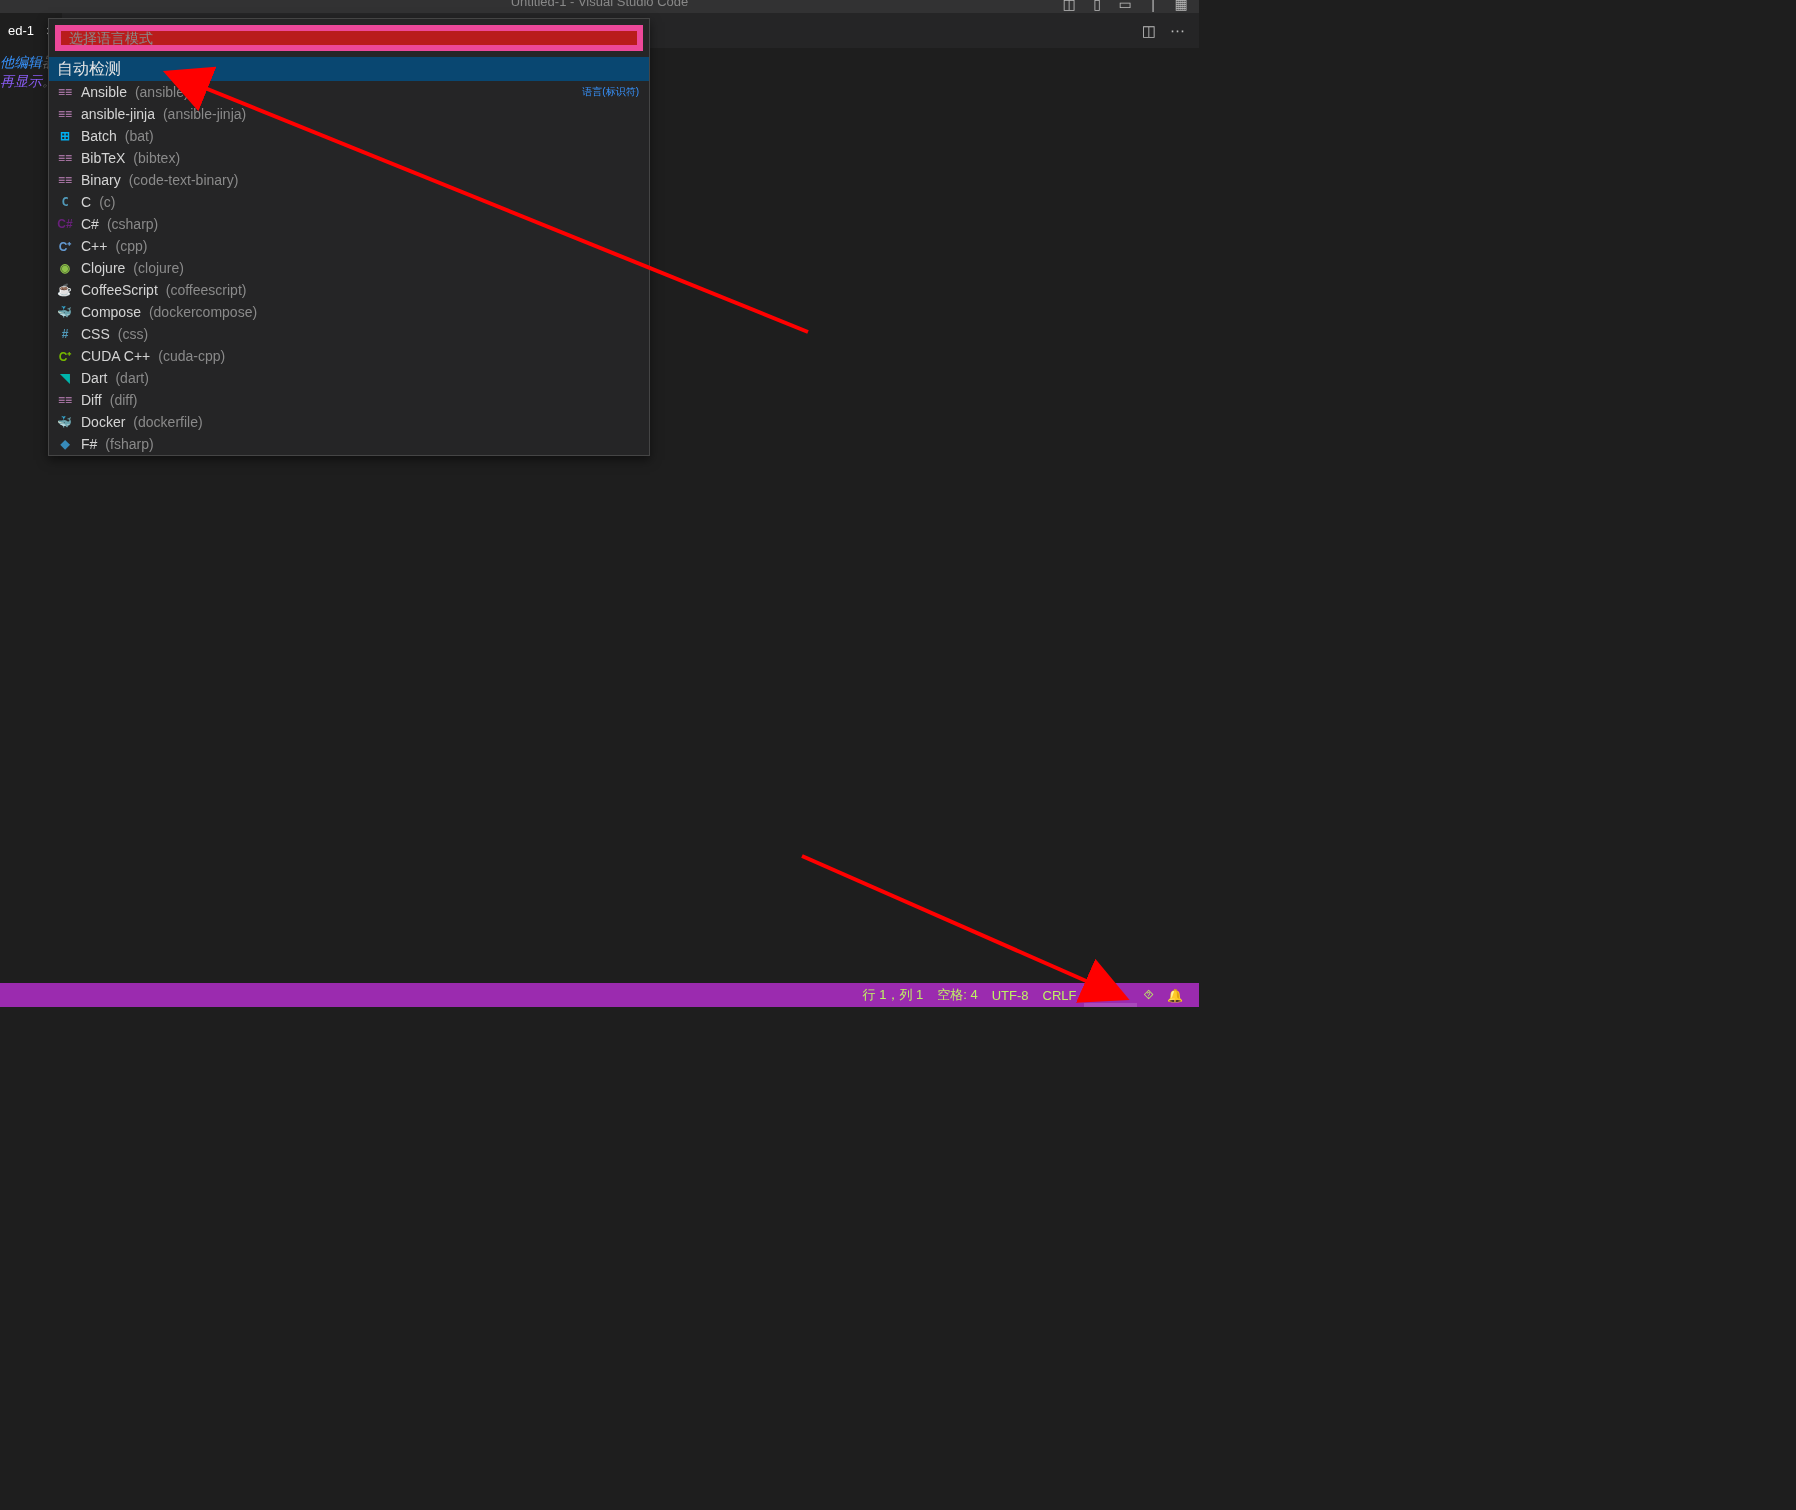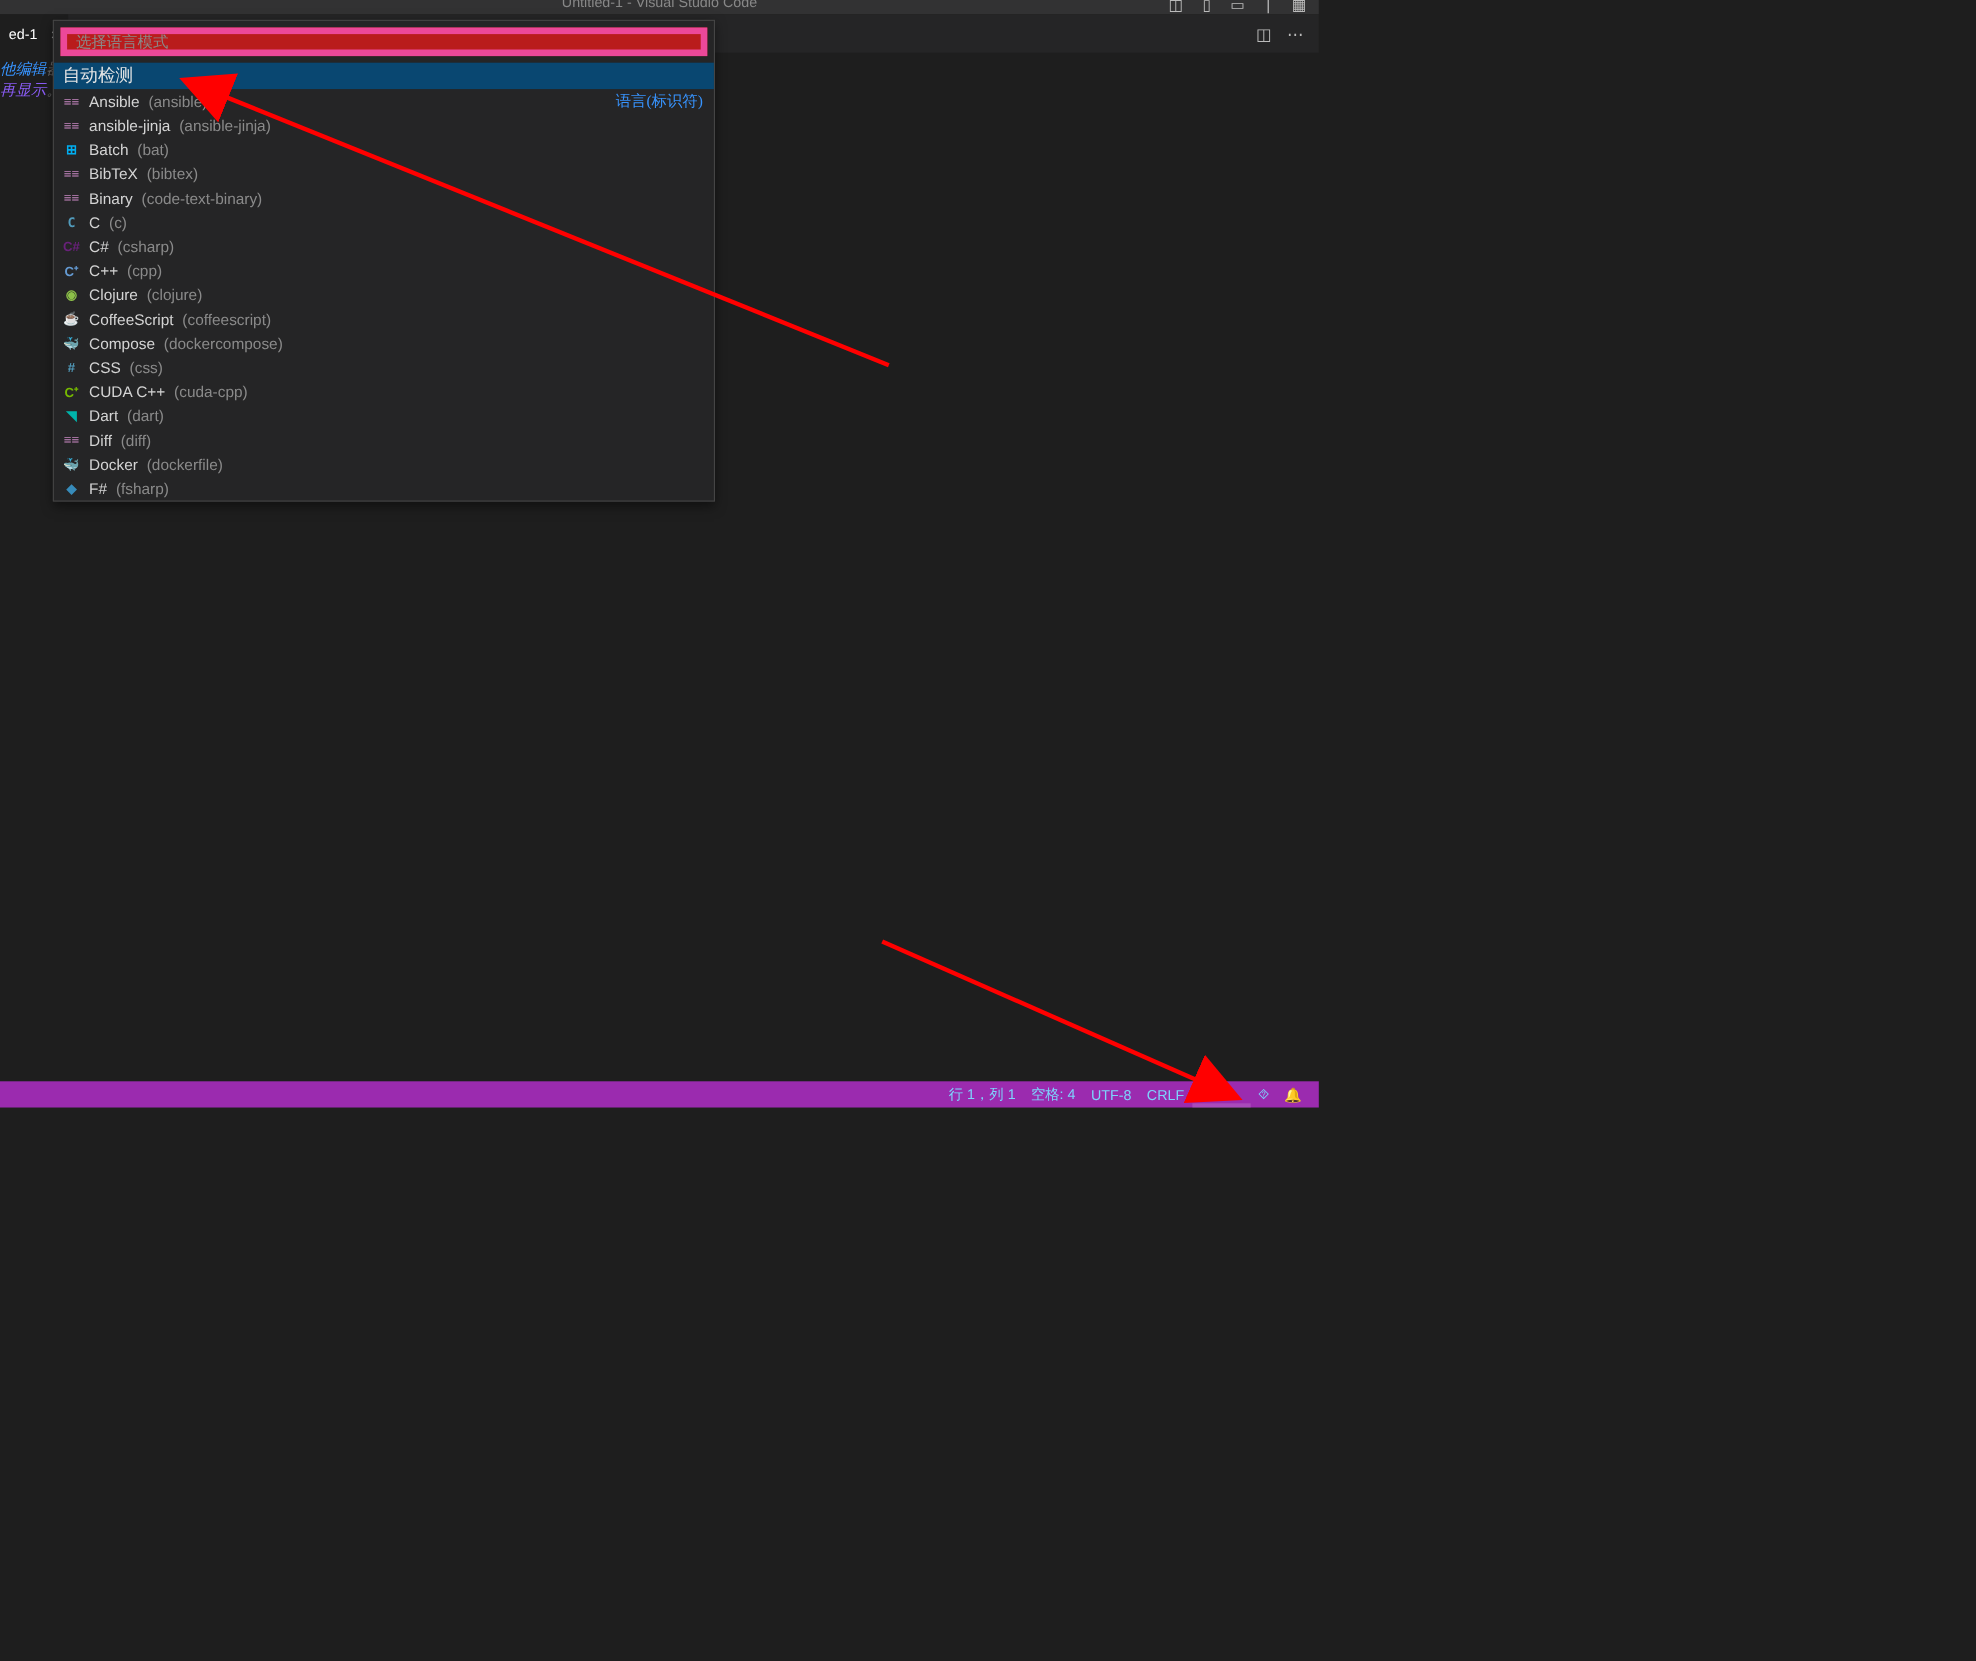--- a/index.html
+++ b/index.html
@@ -27,39 +27,39 @@
   
   .quickpick { position:absolute; left:48px; top:18px; width:602px; background:#252526; border:1px solid #454545; box-shadow:0 4px 10px rgba(0,0,0,.5); z-index:10; }
   .qp-input { margin:6px; width:calc(100% - 12px); height:26px; background:#b91c1c; border:6px solid #ec4899; color:#ccc; padding:0 8px; font-size:14px; outline:none; }
   .qp-input::placeholder { color:#8a8a8a; }
   .qp-header { background:#094771; color:#e5e5e5; padding:4px 8px; font-size:16px; height:24px; display:flex; align-items:center; }
   .qp-list { max-height:380px; overflow:hidden; }
   .qp-item { display:flex; align-items:center; height:22px; padding:0 8px; font-size:14px; gap:8px; position:relative; }
   .qp-icon { width:16px; height:16px; display:inline-flex; align-items:center; justify-content:center; font-size:12px; font-weight:bold; flex-shrink:0; }
   .qp-name { color:#d4d4d4; }
   .qp-id { color:#8a8a8a; }
-  .qp-right { position:absolute; right:10px; color:#3794ff; font-size:14px;font-family:Liberation Serif, serif; }
+  .qp-right { position:absolute; right:10px; color:#3794ff; font-size:10px; }
 
   
   .ic-text   { color:#c586c0; } 
   .ic-text::before { content:"≡"; }
   .ic-bat    { color:#00adef; }
   .ic-c      { color:#519aba; font-family:monospace; }
   .ic-csharp { color:#68217a; }
   .ic-cpp    { color:#649ad2; }
   .ic-clj    { color:#8dc149; }
   .ic-coffee { color:#c9a26b; }
   .ic-docker { color:#2496ed; }
   .ic-css    { color:#519aba; }
   .ic-cuda   { color:#76b900; }
   .ic-dart   { color:#00b4ab; }
   .ic-fsharp { color:#378bba; }
 
   
-  .status-bar { position:absolute; left:0; bottom:0; width:100%; height:24px; background:#9b2baf; color:#7dd3fc; display:flex; align-items:center; font-size:13px; padding:0 8px; }
+  .status-bar { position:absolute; left:0; bottom:0; width:100%; height:24px; background:#9b2baf; color:#bef264; display:flex; align-items:center; font-size:13px; padding:0 8px; }
   .status-spacer { flex:1; }
   .status-item { padding:0 7px; height:100%; display:flex; align-items:center; cursor:pointer; }
   .si-lang { background:rgba(255,255,255,.15);margin-top:40px; }
 
   
   .arrow-svg { position:absolute; left:0; top:0; width:1199px; height:1007px; pointer-events:none; z-index:20; }
 
 </style>
 </head>
 <body>

